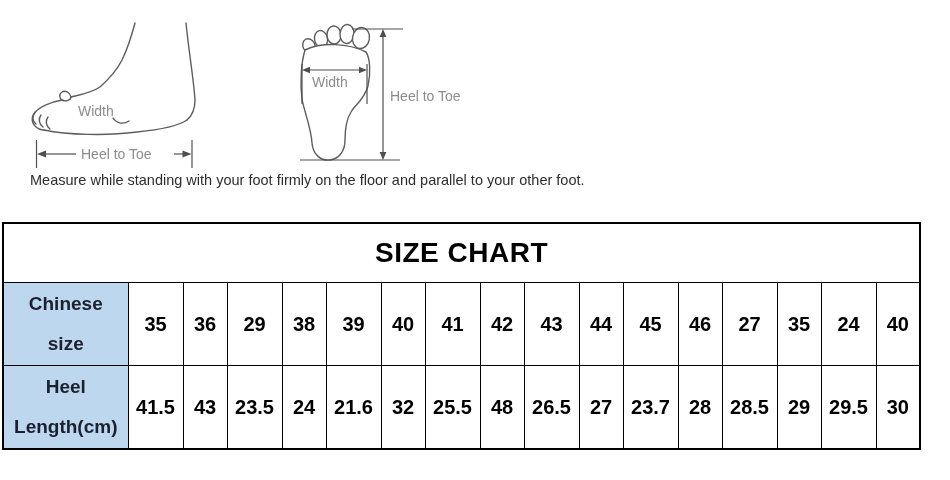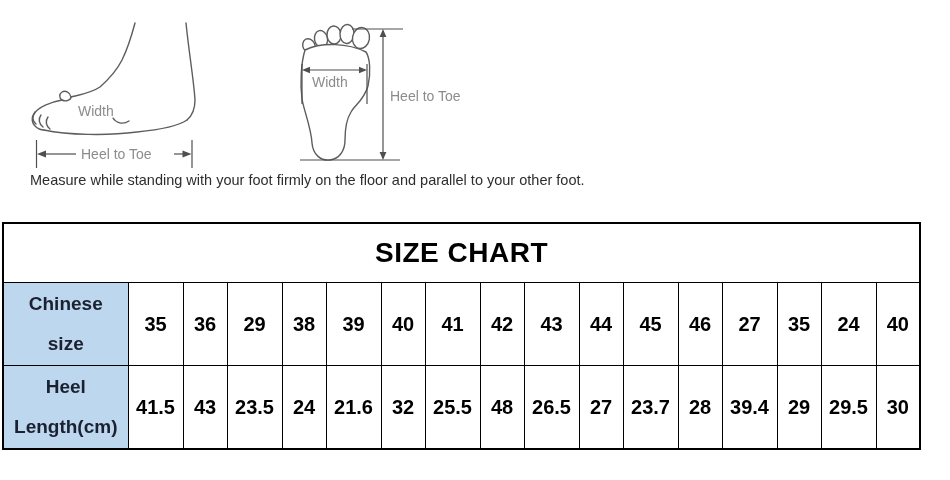--- a/index.html
+++ b/index.html
@@ -182,19 +182,19 @@
       <td class="num-cell">23.5</td>
       <td class="num-cell">24</td>
       <td class="num-cell">21.6</td>
       <td class="num-cell">32</td>
       <td class="num-cell">25.5</td>
       <td class="num-cell">48</td>
       <td class="num-cell">26.5</td>
       <td class="num-cell">27</td>
       <td class="num-cell">23.7</td>
       <td class="num-cell">28</td>
-      <td class="num-cell">39.4</td>
+      <td class="num-cell">28.5</td>
       <td class="num-cell">29</td>
       <td class="num-cell">29.5</td>
       <td class="num-cell">30</td>
     </tr>
   </tbody>
 </table>
 
 </body></html>

